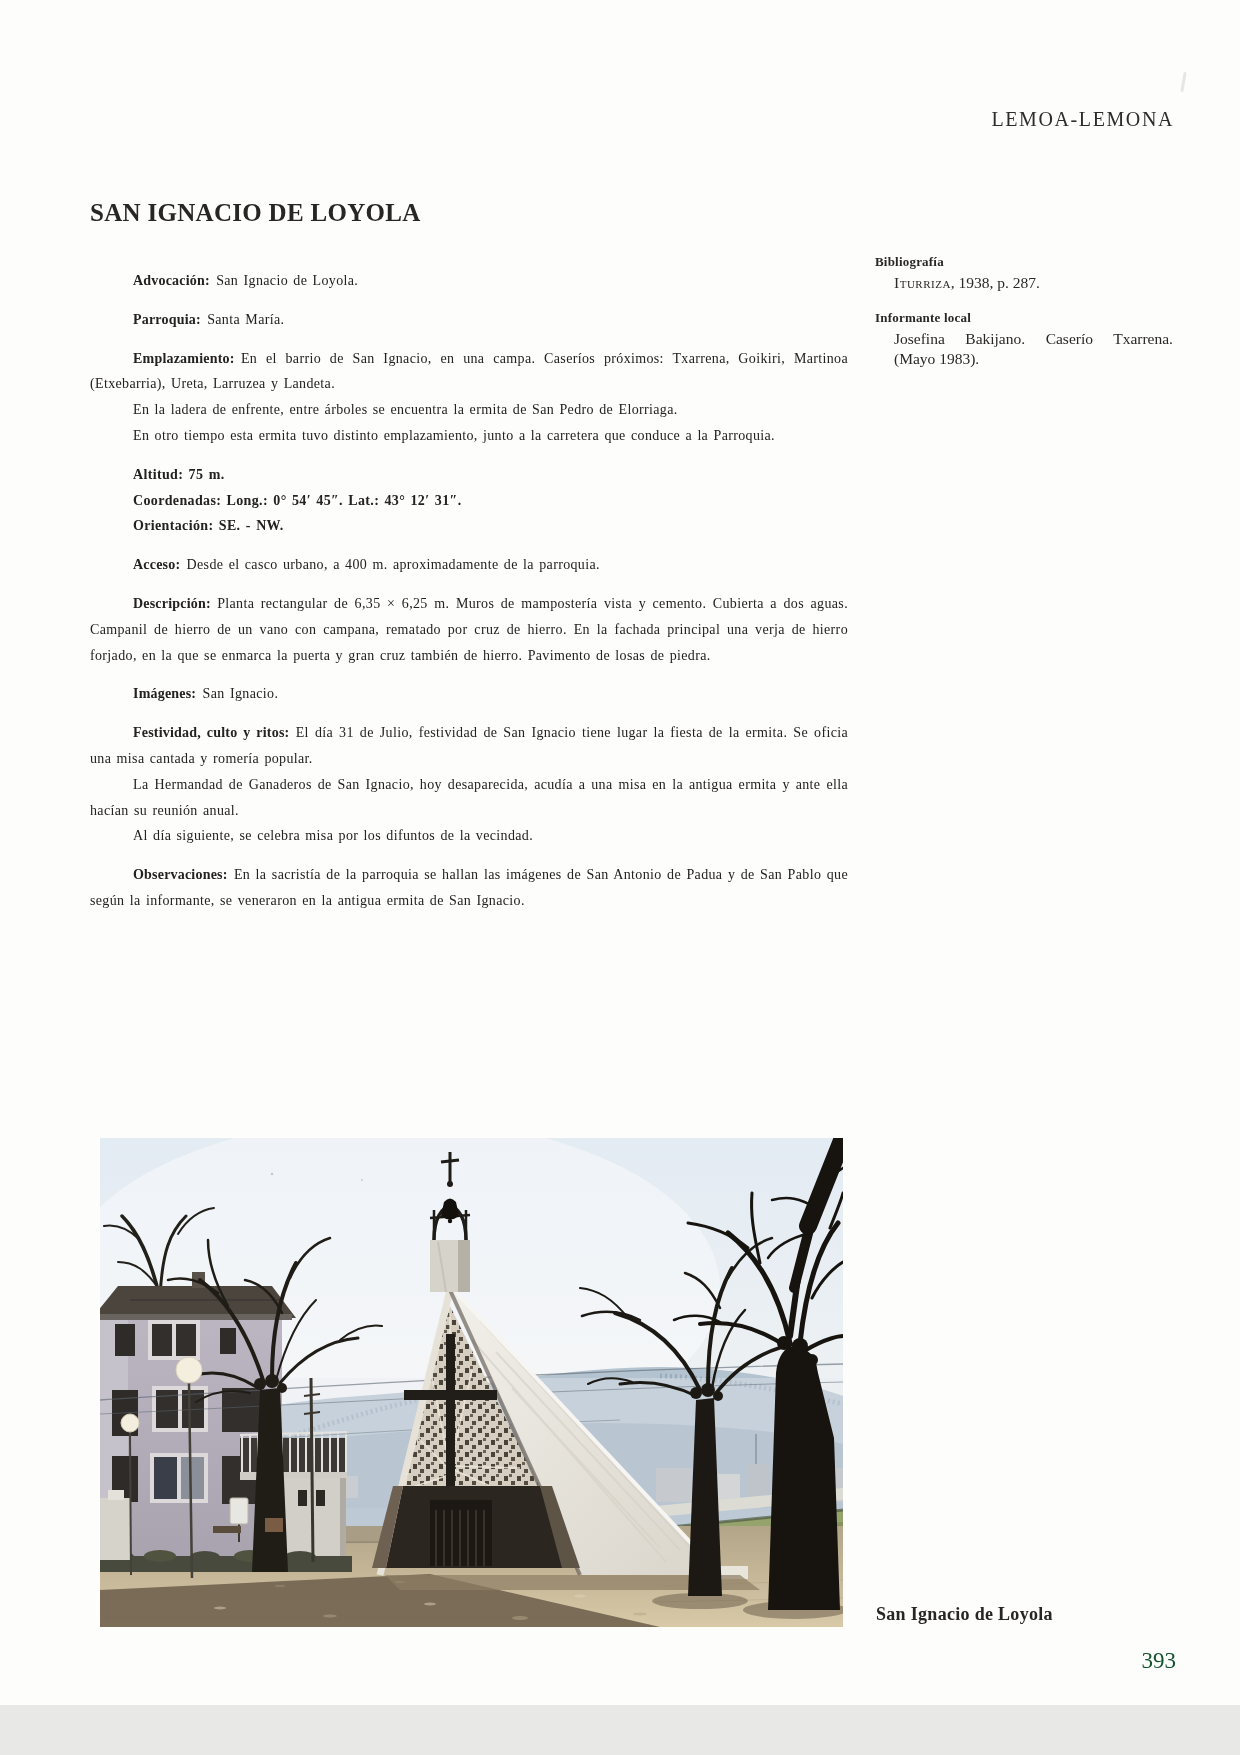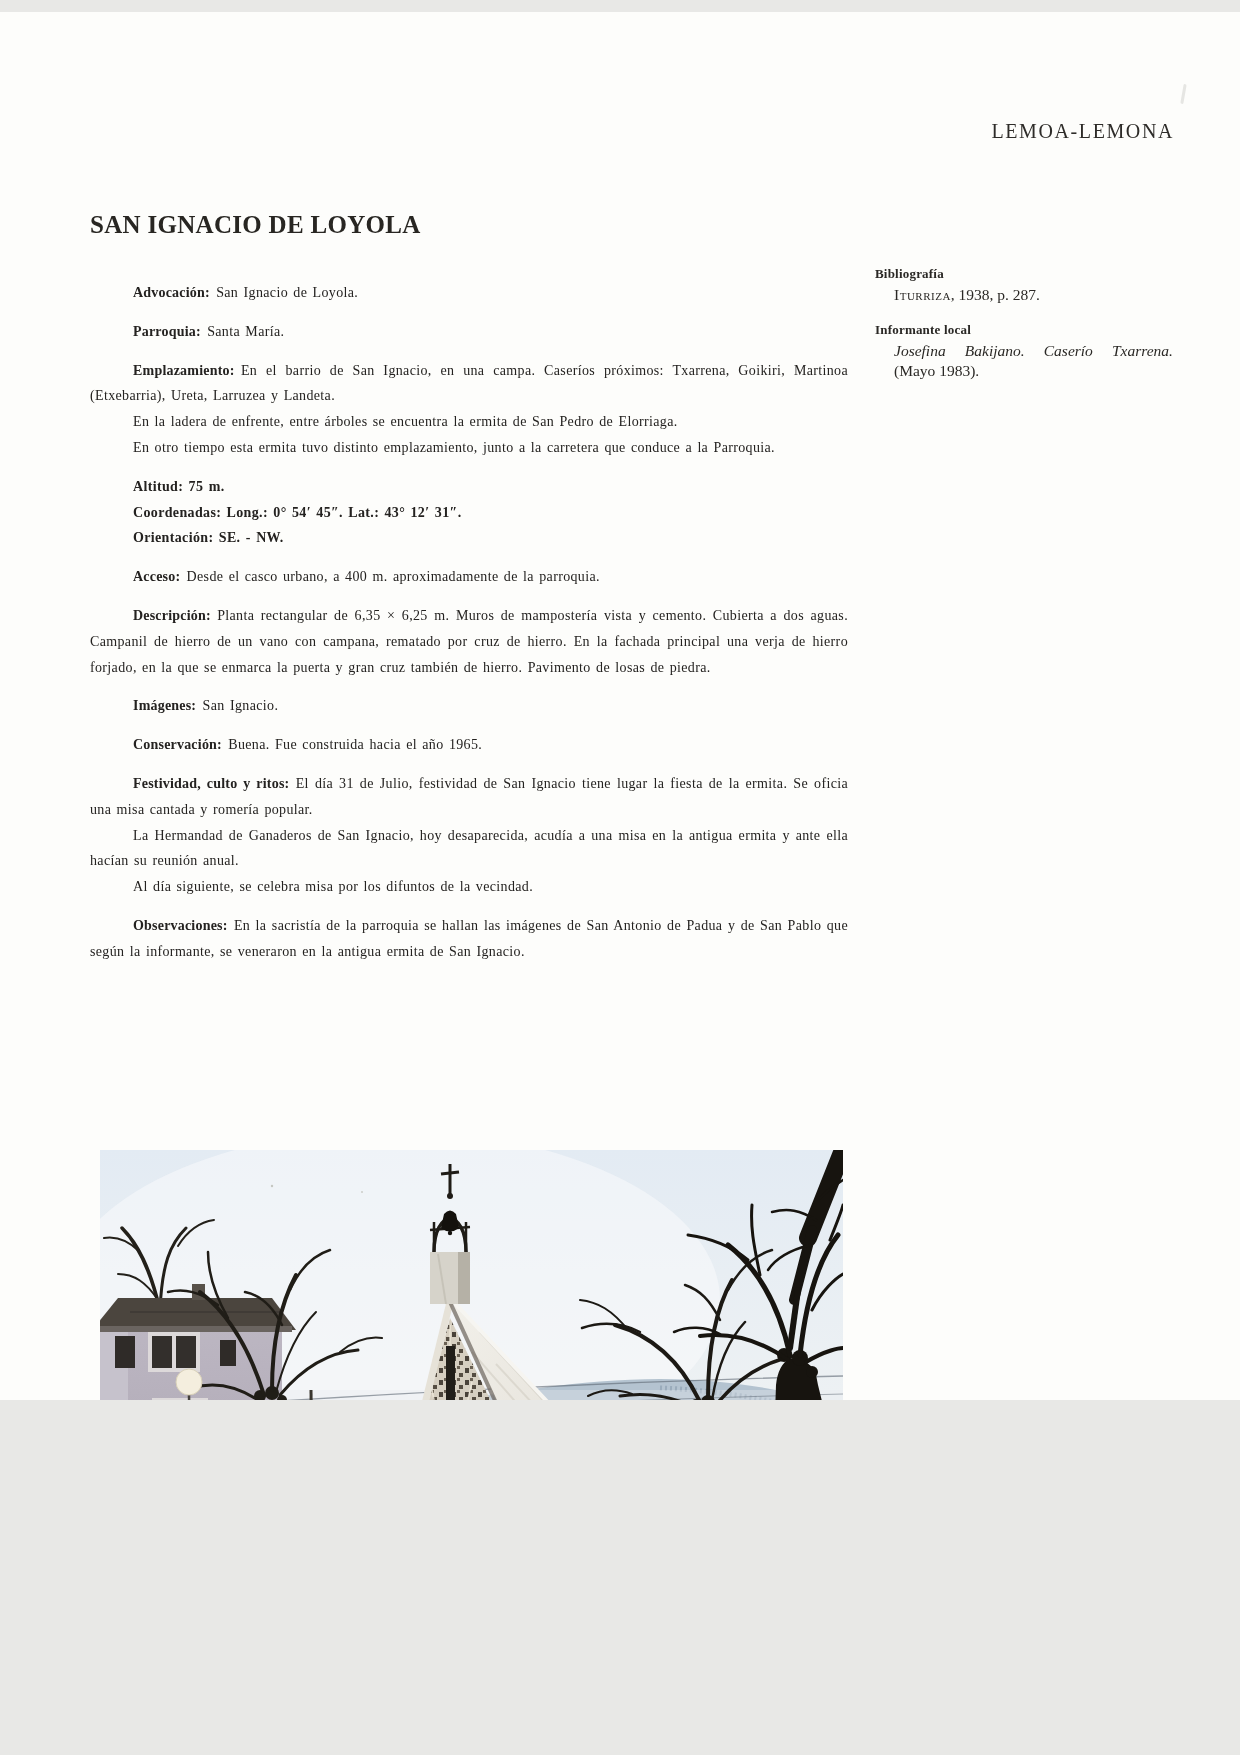--- a/index.html
+++ b/index.html
@@ -1,17 +1,17 @@
 <!DOCTYPE html>
 <html><head>
 <meta charset="utf-8">
 <style>
   html,body{margin:0;padding:0;background:#e8e8e6;}
   .sheet{
-    position:relative;width:1240px;height:1388px;margin:12px auto;
+    position:relative;width:1240px;height:1705px;margin:0 auto;
     background:#fdfdfb;overflow:hidden;
     font-family:"Liberation Serif", serif;color:#262420;
   }
   .scan-mark{position:absolute;left:1182px;top:72px;width:3px;height:20px;
     background:#e6e6e3;transform:rotate(10deg);border-radius:2px;}
   .running-head{position:absolute;top:108px;right:66px;font-size:20px;
     letter-spacing:1.6px;color:#2e2c29;}
   .title{position:absolute;left:90px;top:199px;margin:0;font-size:25px;
     font-weight:bold;letter-spacing:.3px;color:#282622;}
   .body-col{
@@ -22,21 +22,21 @@
   .para{margin:0;text-indent:43px;}
   .sec{margin-top:13px;}
   .sec:first-child{margin-top:0;}
   .lbl{font-weight:bold;margin-right:.45em;letter-spacing:.2px;}
   .datos{margin-top:13px;padding-left:43px;text-align:left;font-weight:bold;}
   .datos div{text-indent:0;}
   .margin-col{position:absolute;left:875px;top:252px;width:298px;
     font-size:15.5px;line-height:20.5px;color:#2a2825;}
   .m-head{font-weight:bold;font-size:13px;letter-spacing:.2px;}
   .m-entry{padding-left:19px;}
-  .m-just{text-align:justify;text-align-last:justify;font-style:italic;}
+  .m-just{text-align:justify;text-align-last:justify;}
   .mt{margin-top:15px;}
   .sc{font-variant:small-caps;letter-spacing:.5px;}
   .photo{position:absolute;left:100px;top:1138px;width:743px;height:489px;margin:0;}
   .photo svg{display:block;width:743px;height:489px;}
   .caption{position:absolute;left:876px;top:1604px;font-size:18px;
     font-weight:bold;letter-spacing:.3px;color:#282622;}
   .page-num{position:absolute;top:1648px;right:64px;font-size:23px;color:#14532d;}
 </style>
 </head>
 <body>
@@ -63,21 +63,20 @@
       <div>Coordenadas: Long.: 0° 54′ 45″. Lat.: 43° 12′ 31″.</div>
       <div>Orientación: SE. - NW.</div>
     </div>
 
     <p class="para sec"><b class="lbl">Acceso:</b><span>Desde el casco urbano, a 400 m. aproximadamente de la parroquia.</span></p>
 
     <p class="para sec"><b class="lbl">Descripción:</b><span>Planta rectangular de 6,35 × 6,25 m. Muros de mampostería vista y cemento. Cubierta a dos aguas. Campanil de hierro de un vano con campana, rematado por cruz de hierro. En la fachada principal una verja de hierro forjado, en la que se enmarca la puerta y gran cruz también de hierro. Pavimento de losas de piedra.</span></p>
 
     <p class="para sec"><b class="lbl">Imágenes:</b><span>San Ignacio.</span></p>
 
-    <p class="para sec"><b class="lbl">Conservación:</b><span>Buena. Fue construida hacia el año 1965.</span></p>
 
     <p class="para sec"><b class="lbl">Festividad, culto y ritos:</b><span>El día 31 de Julio, festividad de San Ignacio tiene lugar la fiesta de la ermita. Se oficia una misa cantada y romería popular.</span></p>
     <p class="para">La Hermandad de Ganaderos de San Ignacio, hoy desaparecida, acudía a una misa en la antigua ermita y ante ella hacían su reunión anual.</p>
     <p class="para">Al día siguiente, se celebra misa por los difuntos de la vecindad.</p>
 
     <p class="para sec"><b class="lbl">Observaciones:</b><span>En la sacristía de la parroquia se hallan las imágenes de San Antonio de Padua y de San Pablo que según la informante, se veneraron en la antigua ermita de San Ignacio.</span></p>
   </div>
 
   <aside class="margin-col">
     <div class="m-head">Bibliografía</div>

